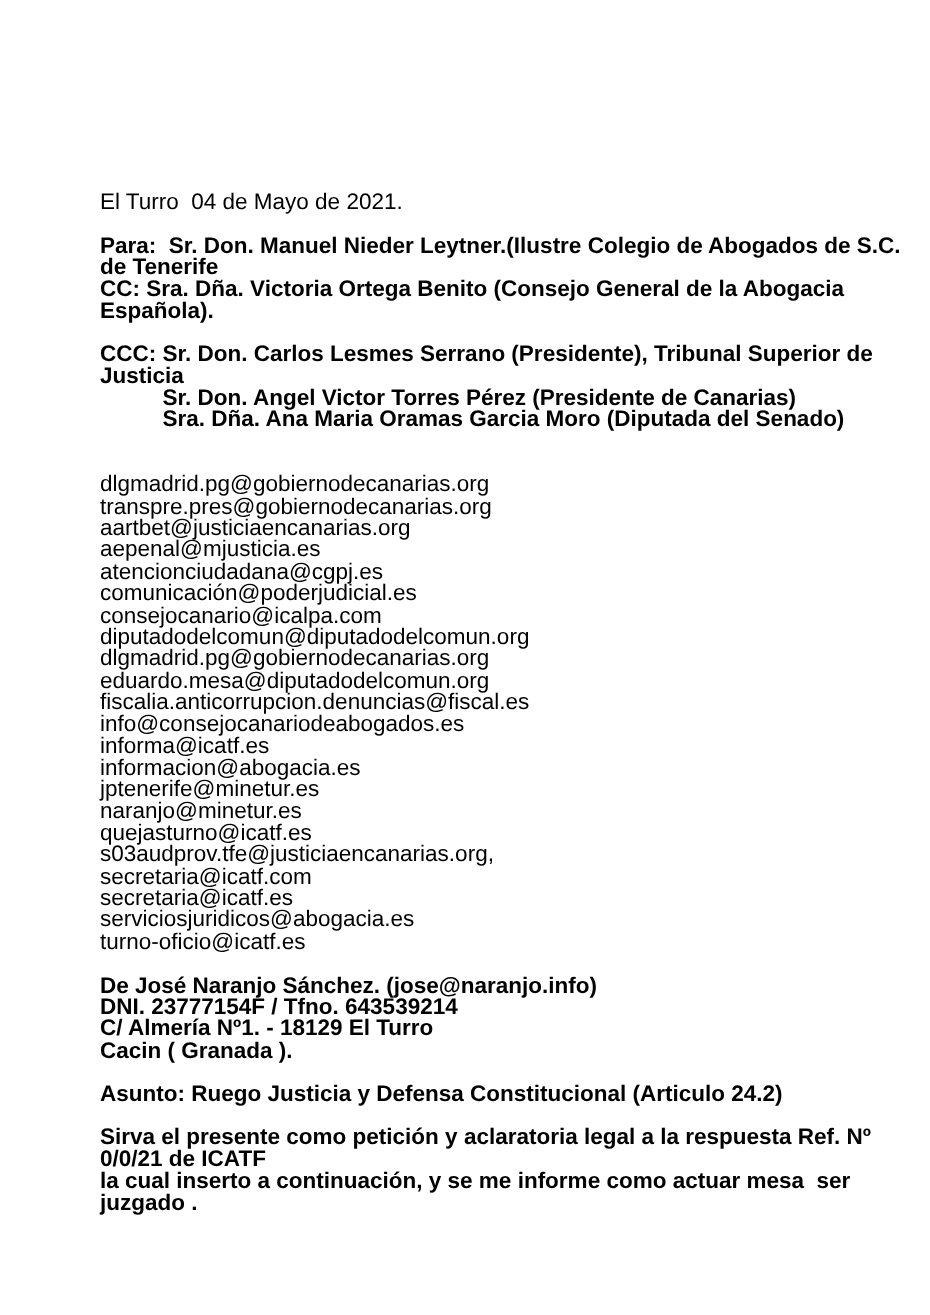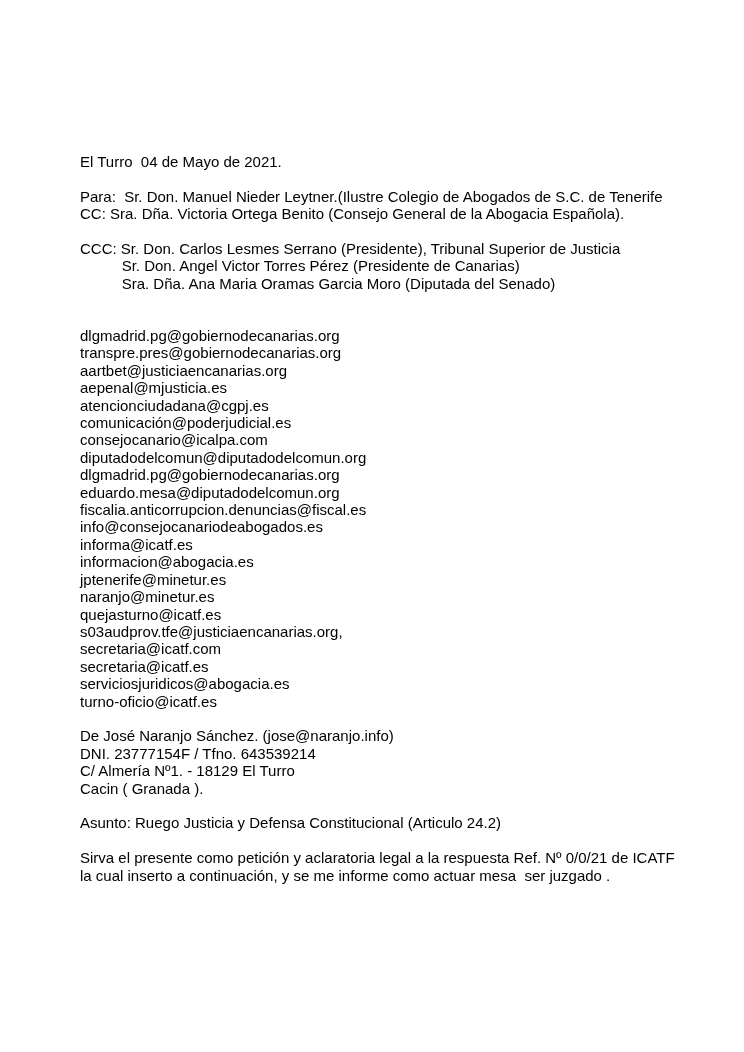--- a/index.html
+++ b/index.html
@@ -15,29 +15,29 @@
     height: 1052px;
     background: #ffffff;
     overflow: hidden;
   }
   .doc {
     position: absolute;
     left: 80px;
     top: 153px;
     width: 648px;
     color: #000000;
-    font-size: 15px;
+    font-size: 18px;
     line-height: 17.4px;
     letter-spacing: 0;
   }
   .line {
     white-space: pre-wrap;
     min-height: 17.4px;
   }
-  .mt-1 { margin-top: 17.4px; }
+  .mt-1 { margin-top: 17.4px; font-weight: bold; }
   .mt-2 { margin-top: 34.8px; }
 </style>
 </head>
 <body>
 
 <div class="page">
   <div class="doc">
 
     <div class="line">El Turro  04 de Mayo de 2021.</div>
 

